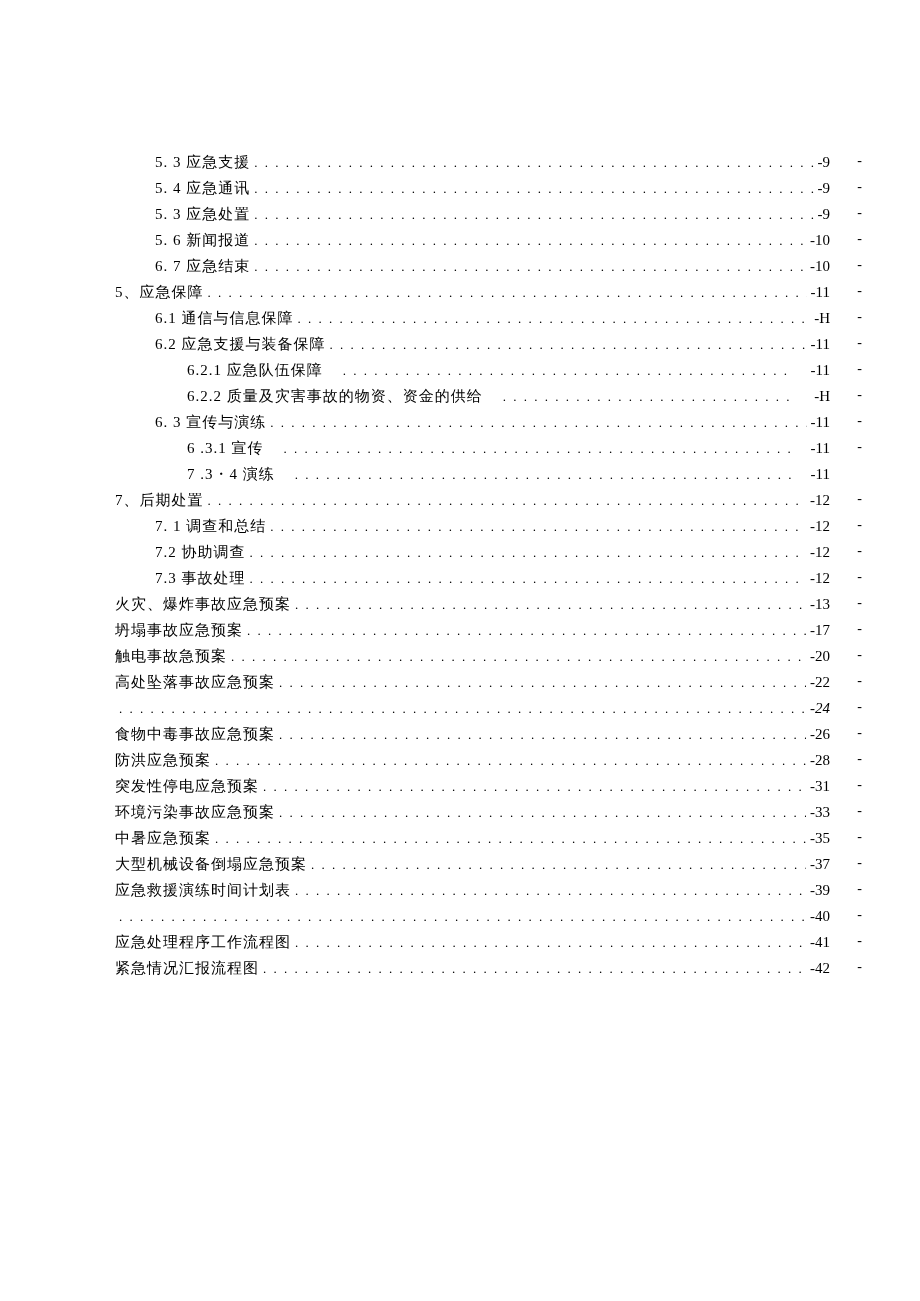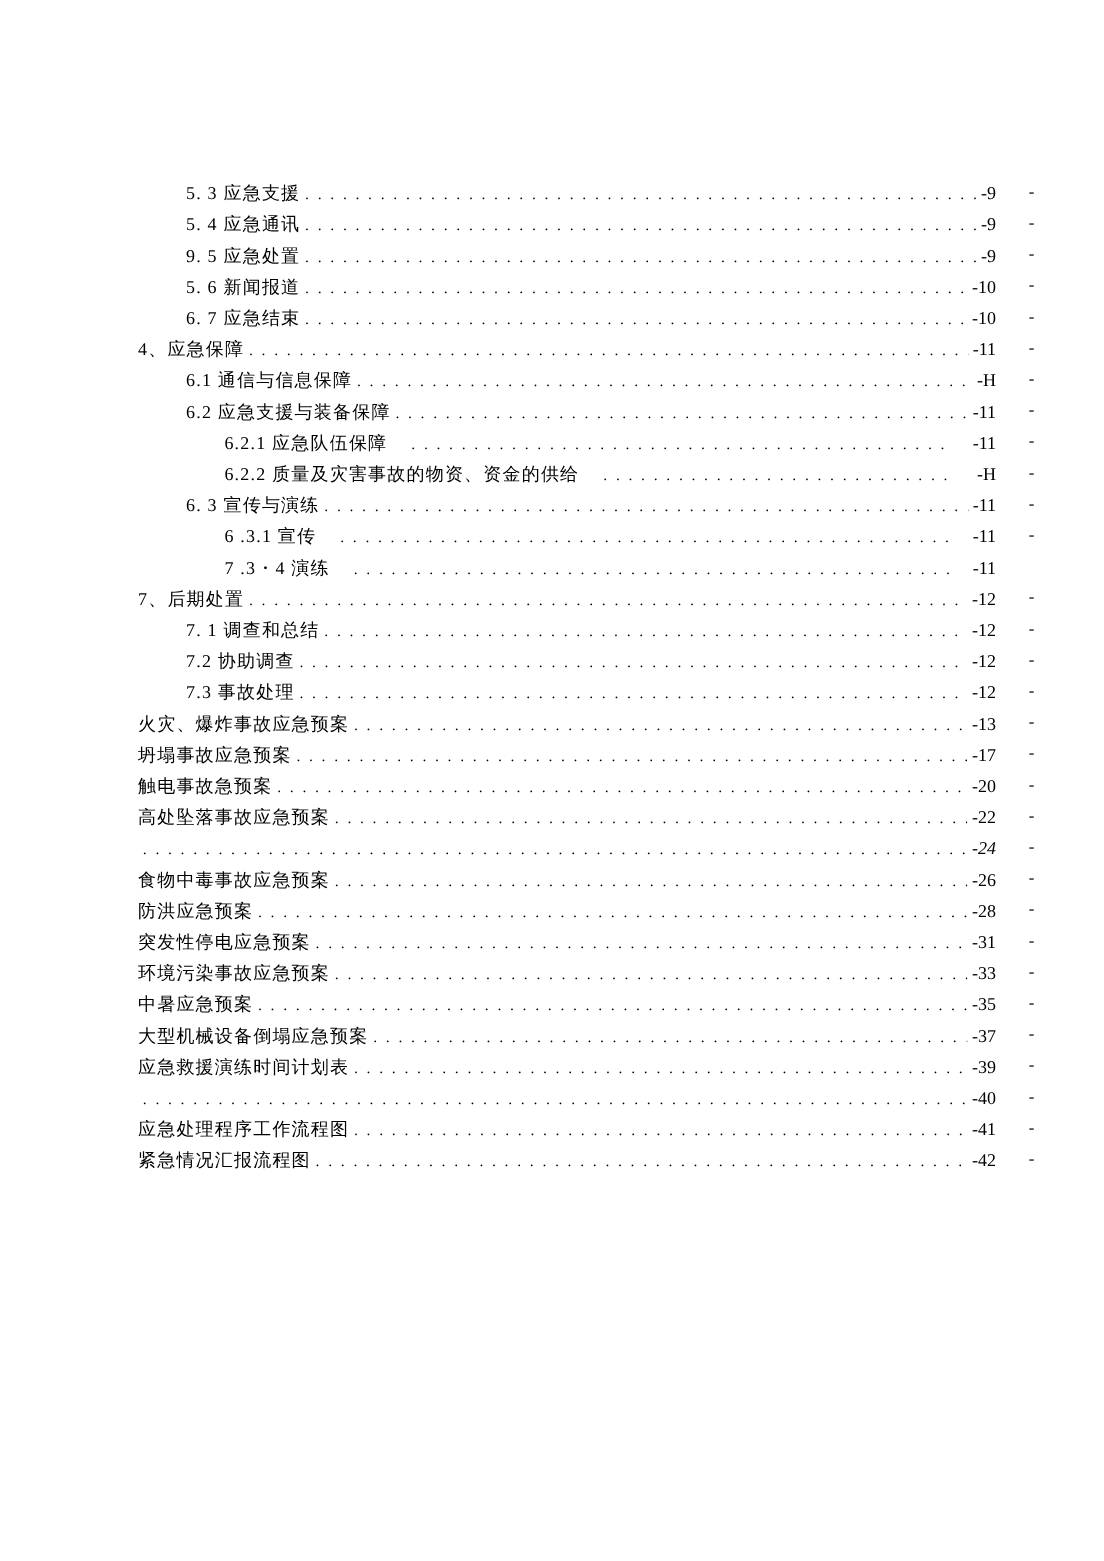--- a/index.html
+++ b/index.html
@@ -60,39 +60,39 @@
       <span class="toc-page">-9</span>
       <span class="dash-mark">-</span>
     </div>
     <div class="toc-line indent-1">
       <span class="toc-label">5.   4 应急通讯</span>
       <span class="toc-dots"></span>
       <span class="toc-page">-9</span>
       <span class="dash-mark">-</span>
     </div>
     <div class="toc-line indent-1">
-      <span class="toc-label">9.   5 应急处置</span>
+      <span class="toc-label">5.   3 应急处置</span>
       <span class="toc-dots"></span>
       <span class="toc-page">-9</span>
       <span class="dash-mark">-</span>
     </div>
     <div class="toc-line indent-1">
       <span class="toc-label">5.   6 新闻报道</span>
       <span class="toc-dots"></span>
       <span class="toc-page">-10</span>
       <span class="dash-mark">-</span>
     </div>
     <div class="toc-line indent-1">
       <span class="toc-label">6.   7 应急结束</span>
       <span class="toc-dots"></span>
       <span class="toc-page">-10</span>
       <span class="dash-mark">-</span>
     </div>
     <div class="toc-line indent-0">
-      <span class="toc-label">4、应急保障</span>
+      <span class="toc-label">5、应急保障</span>
       <span class="toc-dots"></span>
       <span class="toc-page">-11</span>
       <span class="dash-mark">-</span>
     </div>
     <div class="toc-line indent-1">
       <span class="toc-label">6.1    通信与信息保障</span>
       <span class="toc-dots"></span>
       <span class="toc-page">-H</span>
       <span class="dash-mark">-</span>
     </div>

